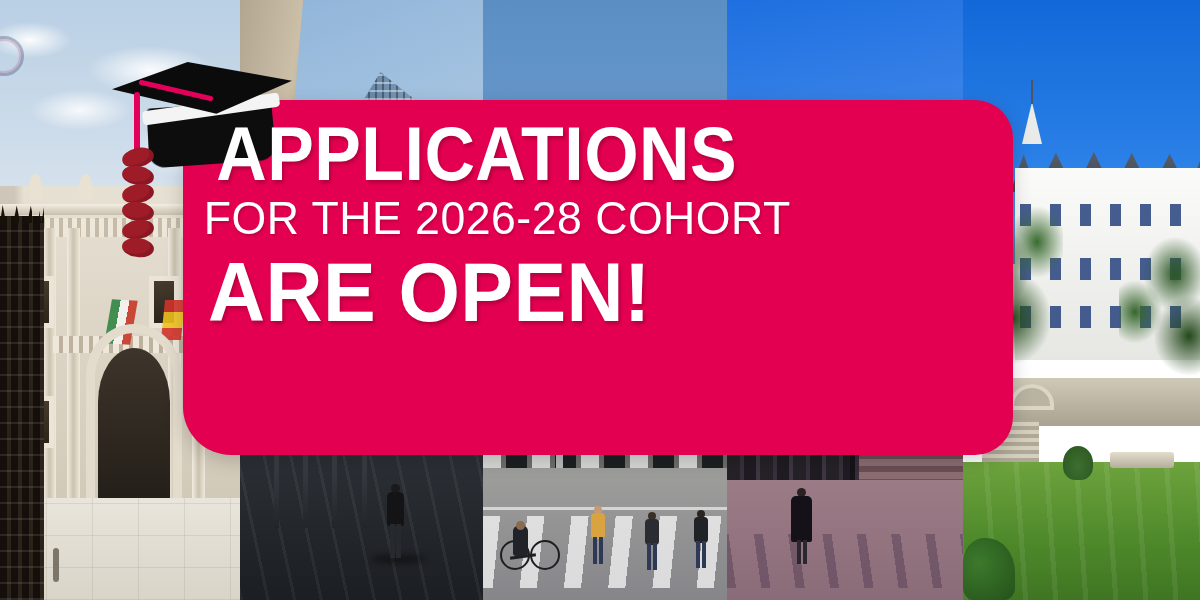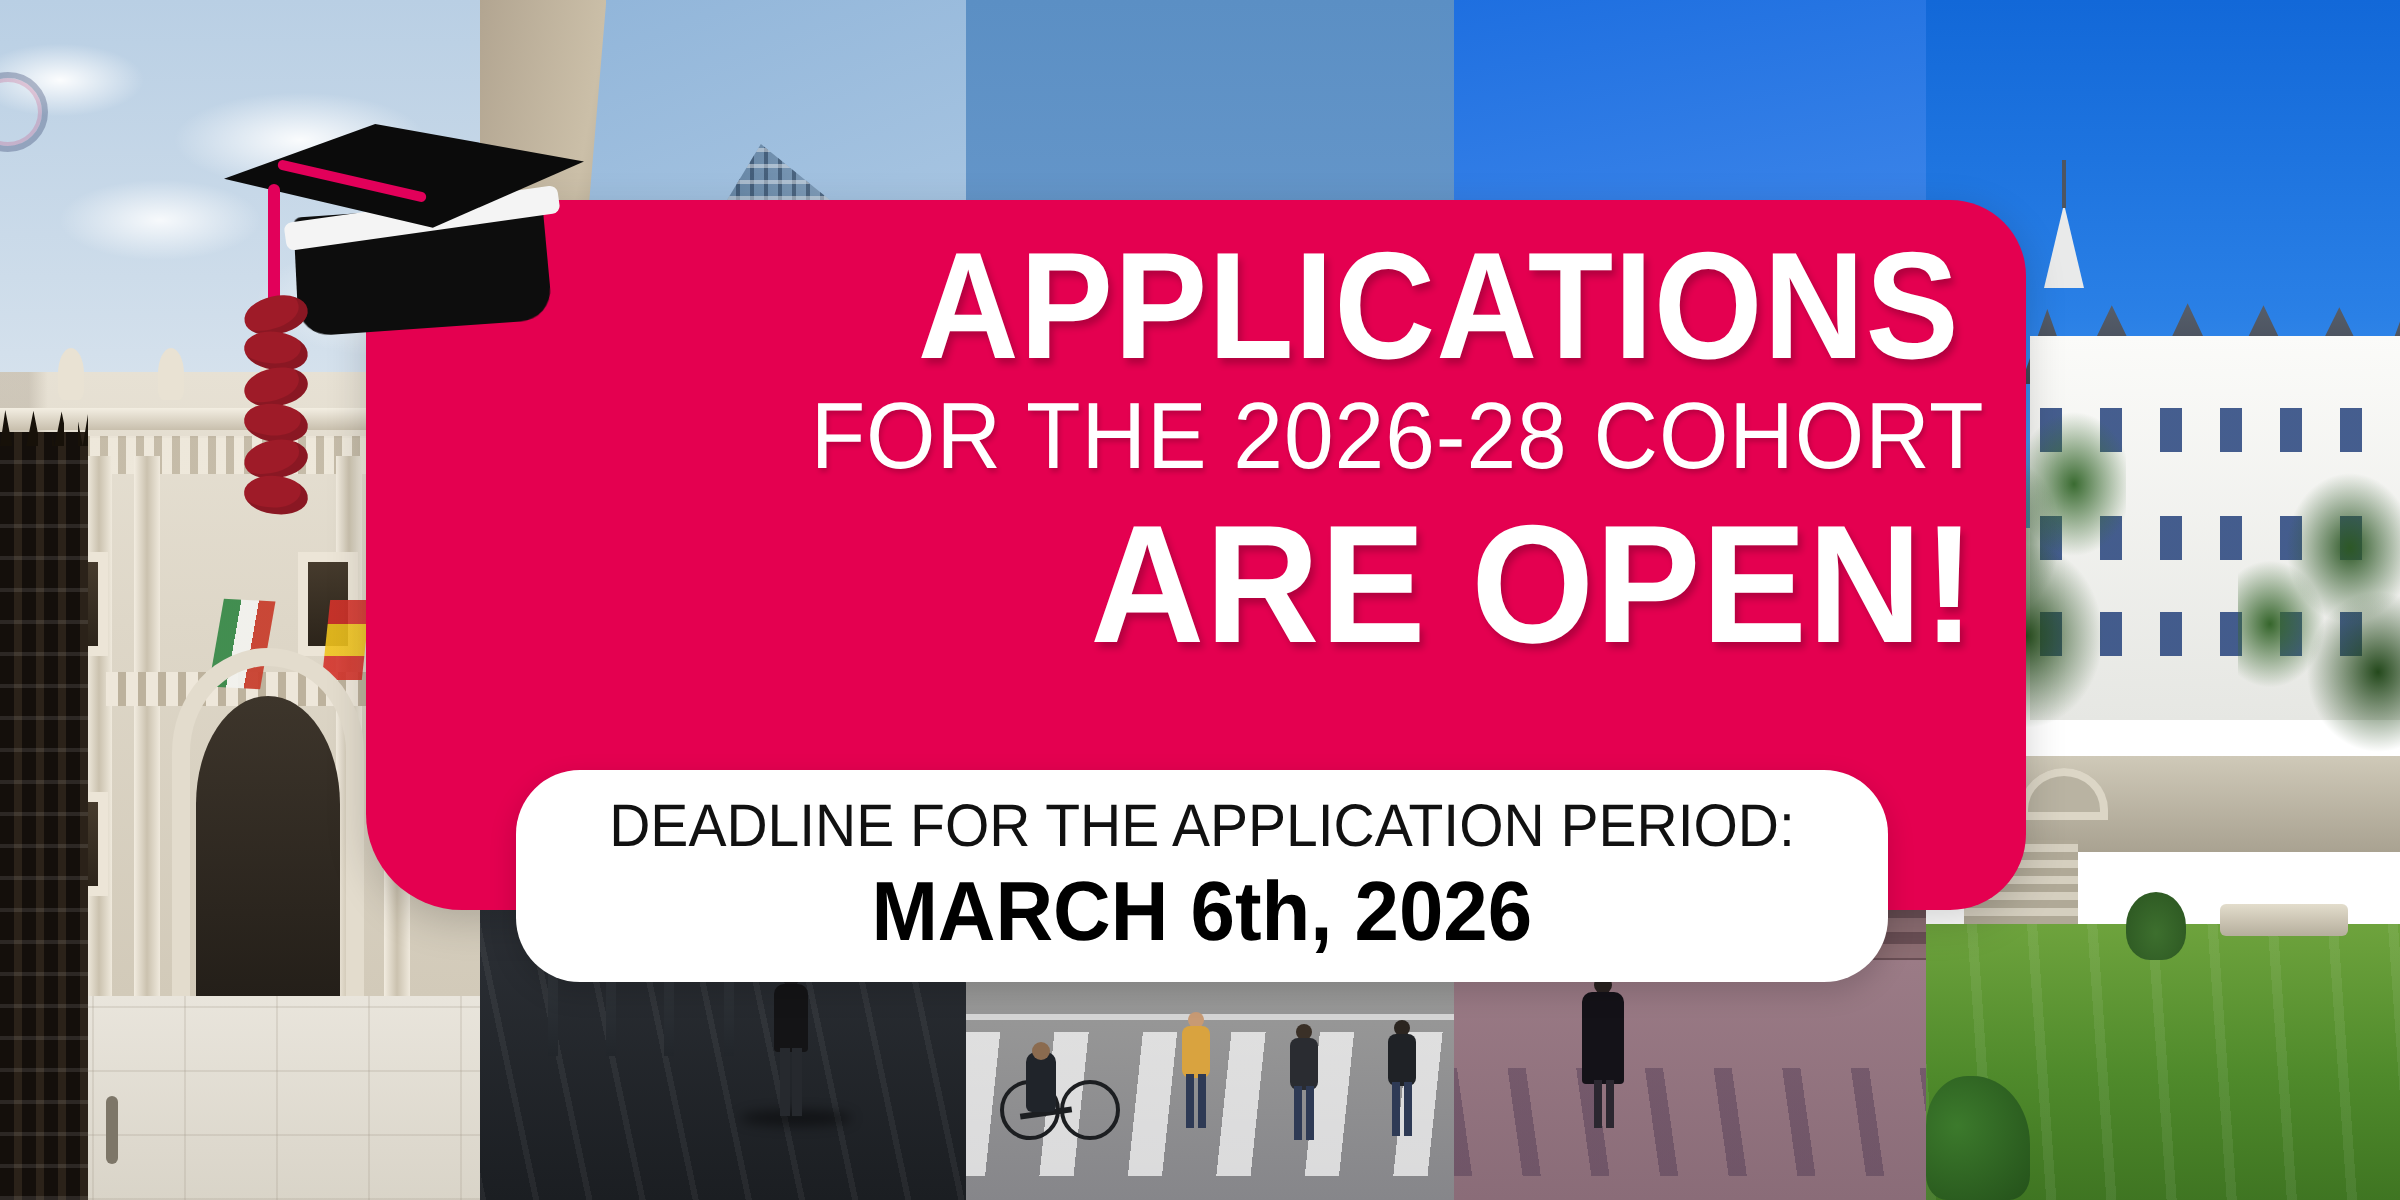--- a/index.html
+++ b/index.html
@@ -497,21 +497,21 @@
   .cap .tassel-spiral span:nth-child(4) { top: 54px; transform: rotate(8deg);  }
   .cap .tassel-spiral span:nth-child(5) { top: 72px; transform: rotate(-9deg); }
   .cap .tassel-spiral span:nth-child(6) { top: 90px; transform: rotate(7deg);  }
 
   
   .headline {
     position: absolute;
     left: 183px;
     top: 118px;
     width: 830px;
-    text-align: right;
+    text-align: left;
     pointer-events: none;
   }
   .line-applications {
     font-family: "Liberation Sans Narrow", "Liberation Sans", sans-serif;
     font-weight: 700;
     font-size: 76px;
     line-height: 0.95;
     letter-spacing: 0.5px;
     color: #ffffff;
     transform: scaleX(0.92);
@@ -715,18 +715,14 @@
       <span></span>
     </div>
   </div>
 
   <div class="headline">
     <div class="line-applications">APPLICATIONS</div>
     <div class="line-cohort">FOR THE 2026-28 COHORT</div>
     <div class="line-open">ARE OPEN!</div>
   </div>
 
-  <div class="deadline-box">
-    <div class="deadline-label">DEADLINE FOR THE APPLICATION PERIOD:</div>
-    <div class="deadline-date">MARCH 6th, 2026</div>
-  </div>
 
 </div>
 
 </body></html>

